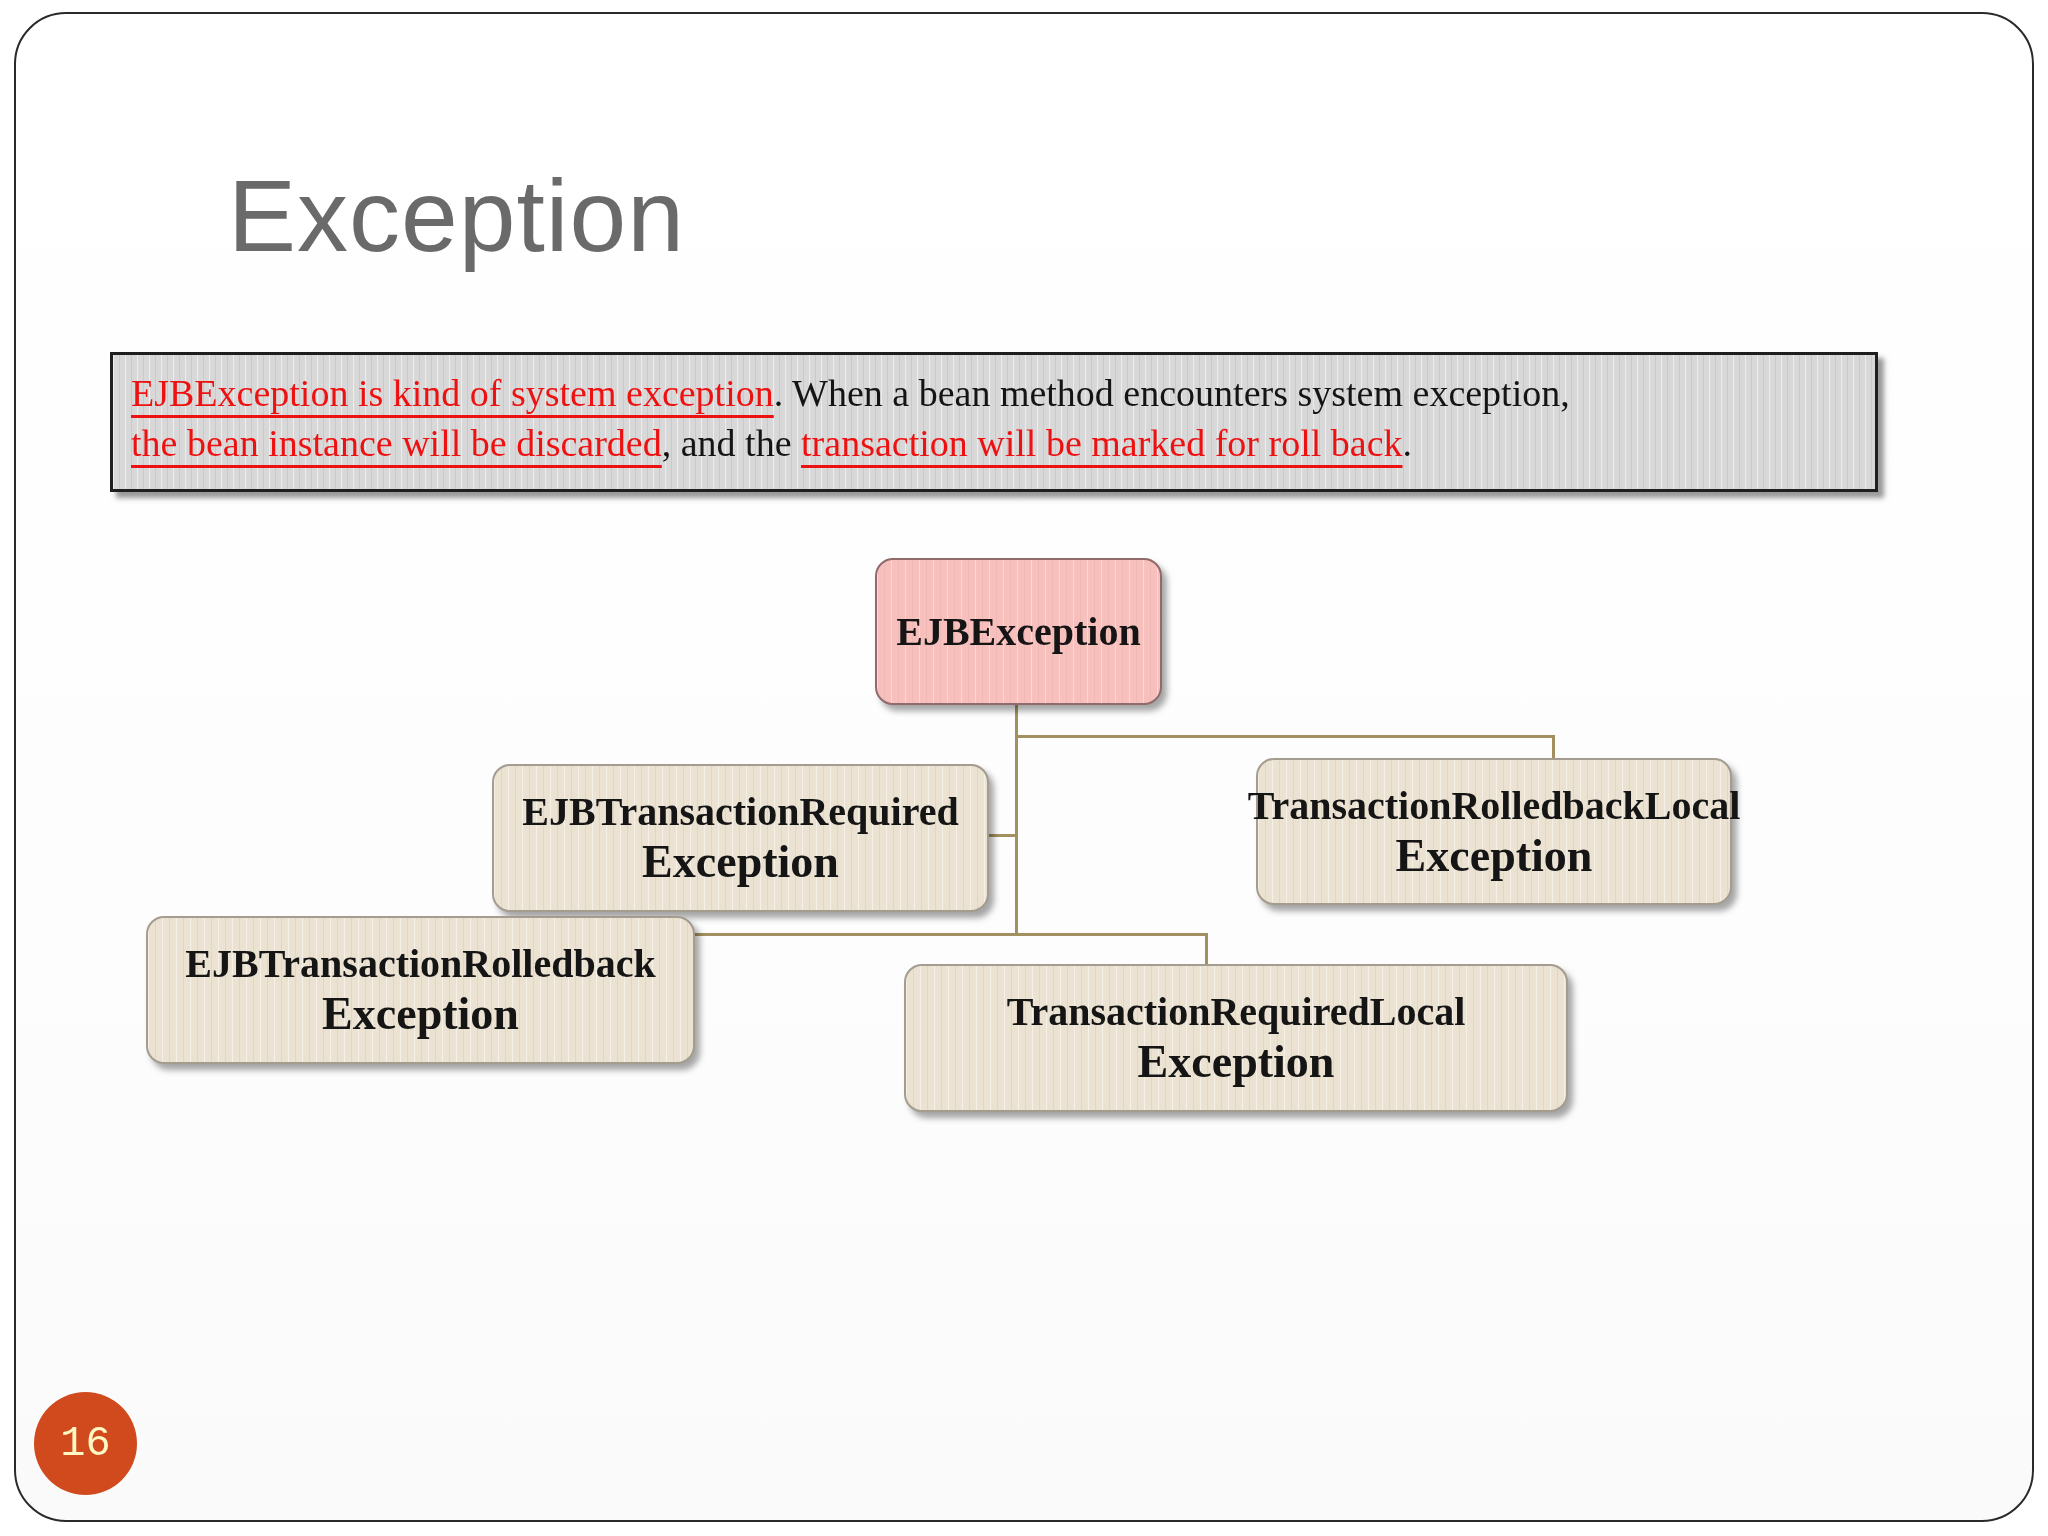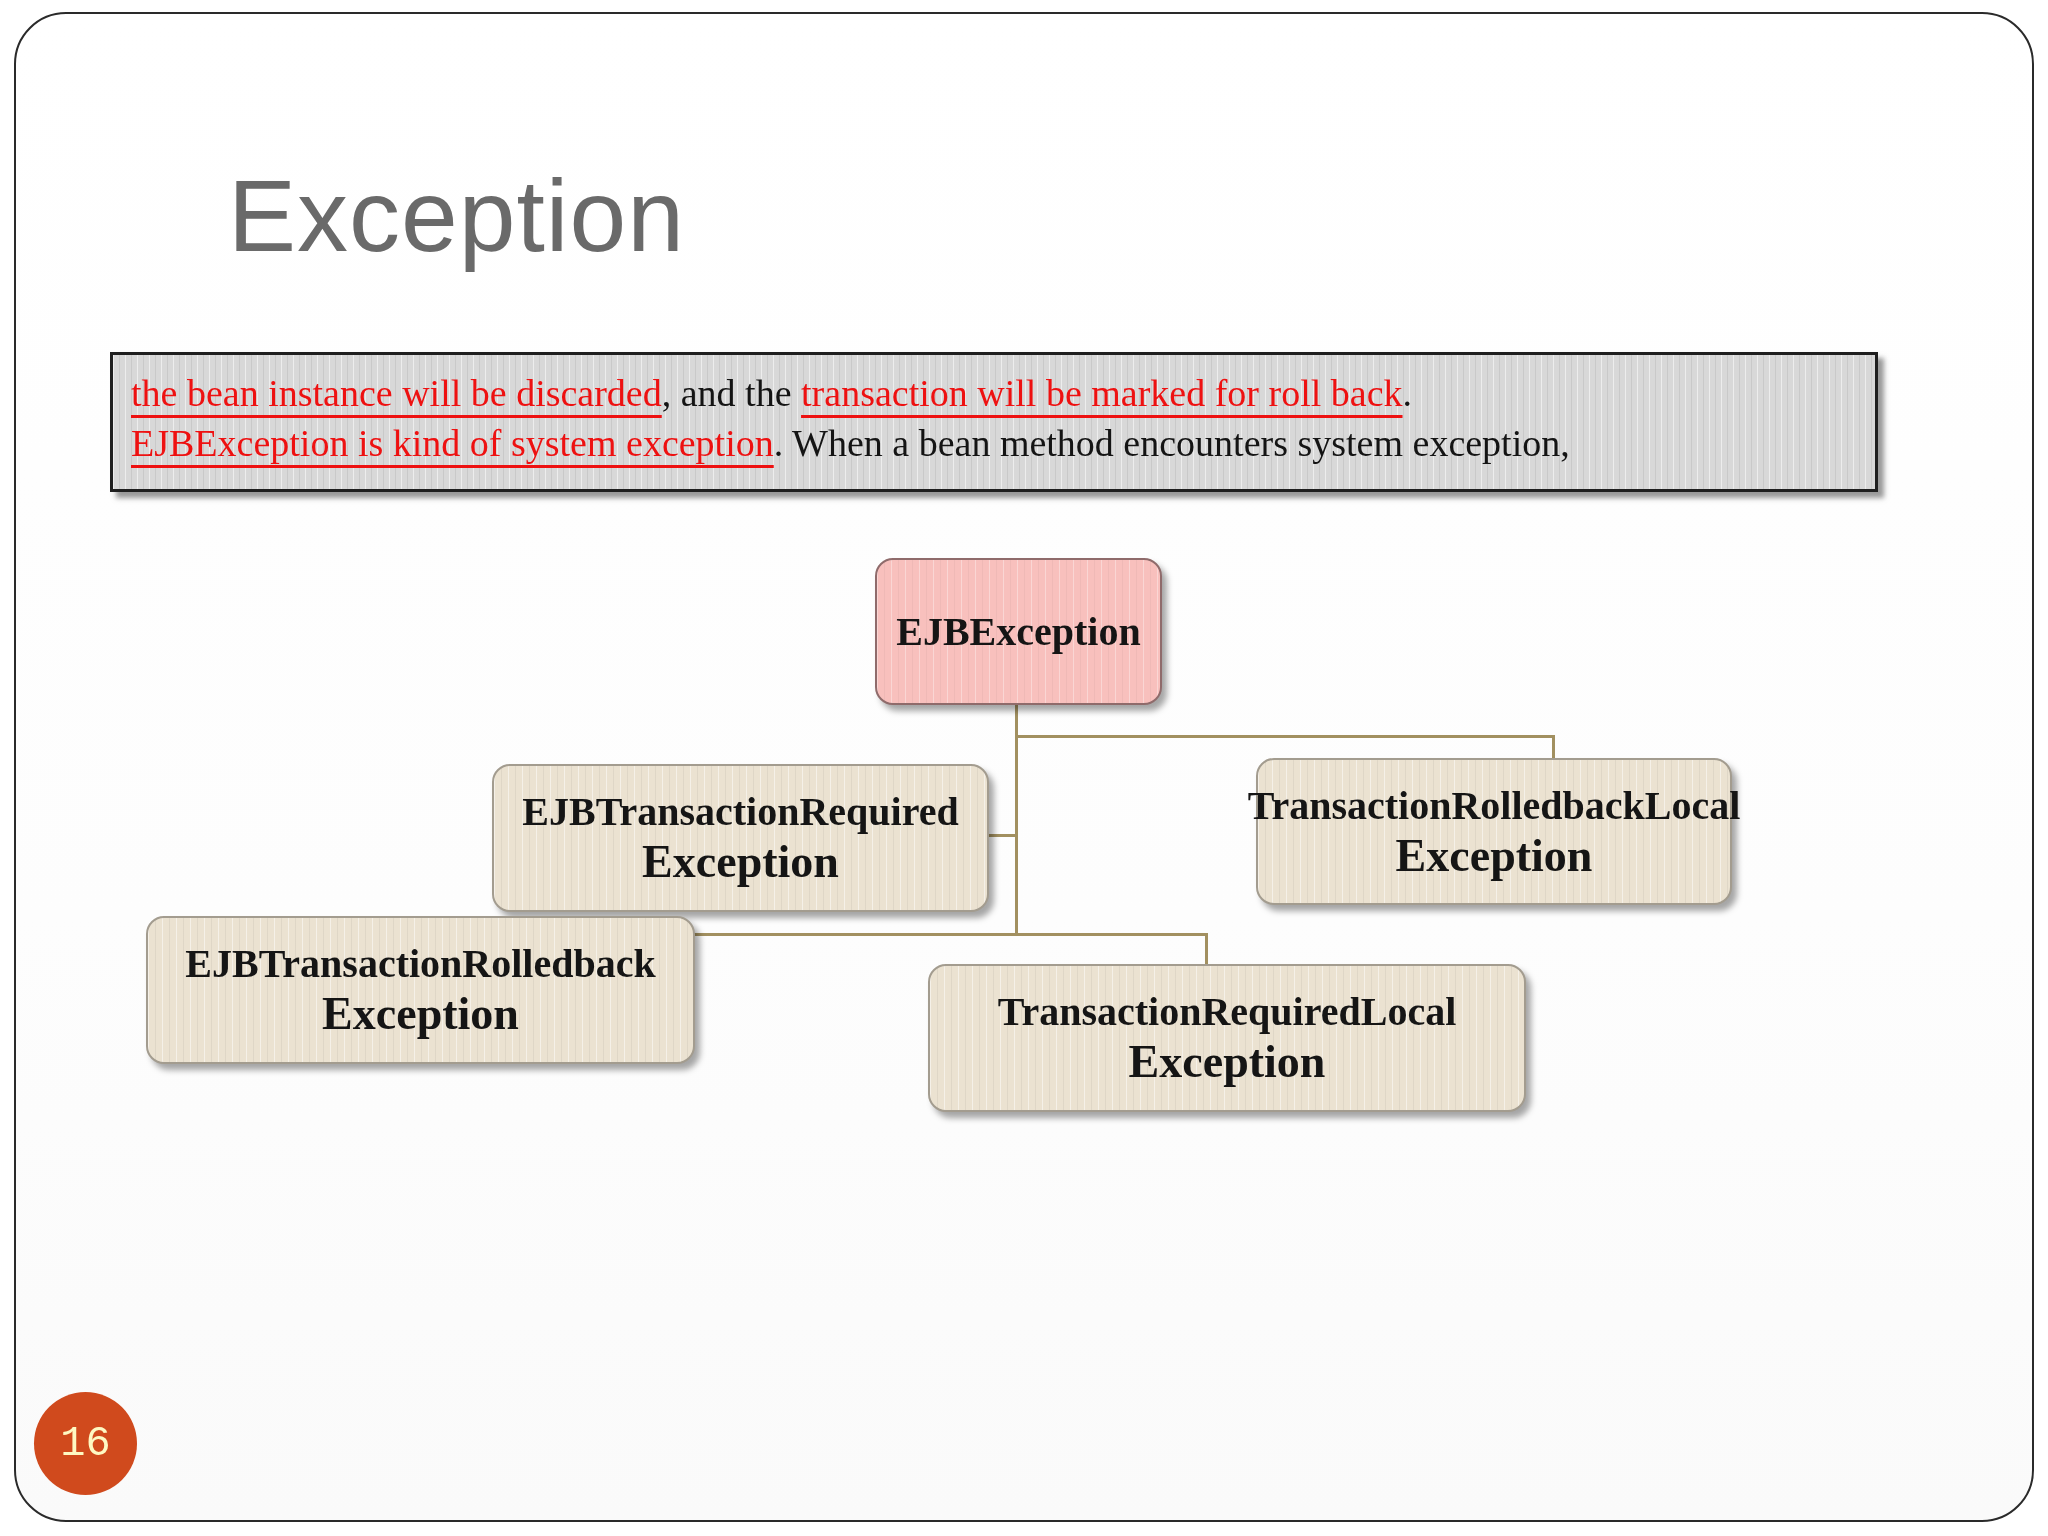--- a/index.html
+++ b/index.html
@@ -80,24 +80,24 @@
 <body>
 
 <div class="stage">
 
   <div class="slide-border"></div>
 
   <div class="page-title">Exception</div>
 
   <div class="info-box">
     <div class="info-line">
-      <span class="em-red">the bean instance will be discarded</span><span>, and the </span><span class="em-red">transaction will be marked for roll back</span><span>.</span>
+      <span class="em-red">EJBException is kind of system exception</span><span>. When a bean method encounters system exception,</span>
     </div>
     <div class="info-line">
-      <span class="em-red">EJBException is kind of system exception</span><span>. When a bean method encounters system exception,</span>
+      <span class="em-red">the bean instance will be discarded</span><span>, and the </span><span class="em-red">transaction will be marked for roll back</span><span>.</span>
     </div>
   </div>
 
   <div class="connector" style="left:1015px;top:704px;width:3px;height:232px;"></div>
   <div class="connector" style="left:1015px;top:735px;width:540px;height:3px;"></div>
   <div class="connector" style="left:1552px;top:735px;width:3px;height:26px;"></div>
   <div class="connector" style="left:987px;top:834px;width:30px;height:3px;"></div>
   <div class="connector" style="left:420px;top:933px;width:788px;height:3px;"></div>
   <div class="connector" style="left:420px;top:933px;width:3px;height:33px;"></div>
   <div class="connector" style="left:1205px;top:933px;width:3px;height:33px;"></div>
@@ -114,21 +114,21 @@
   <div class="node node-child" style="left:1256px;top:758px;width:476px;height:147px;">
     <span class="l1">TransactionRolledbackLocal</span>
     <span class="l2">Exception</span>
   </div>
 
   <div class="node node-child" style="left:146px;top:916px;width:549px;height:148px;">
     <span class="l1">EJBTransactionRolledback</span>
     <span class="l2">Exception</span>
   </div>
 
-  <div class="node node-child" style="left:904px;top:964px;width:598px;height:148px;margin-left:24px;">
+  <div class="node node-child" style="left:904px;top:964px;width:664px;height:148px;">
     <span class="l1">TransactionRequiredLocal</span>
     <span class="l2">Exception</span>
   </div>
 
   <div class="page-badge">
     <span>16</span>
   </div>
 
 </div>
 

